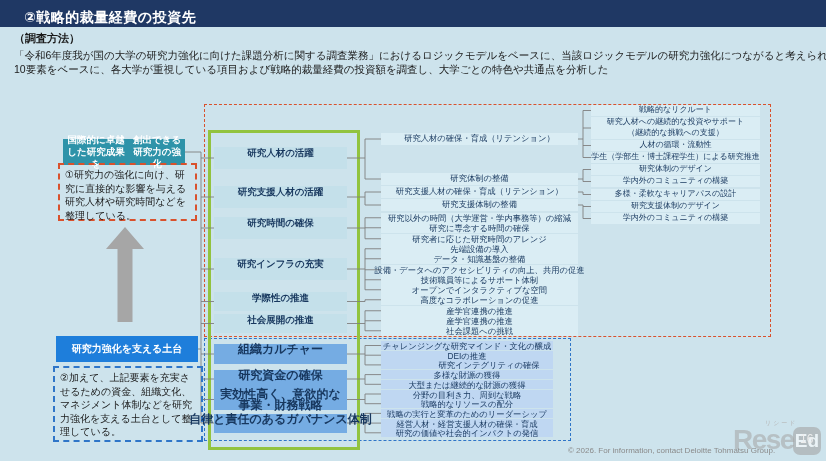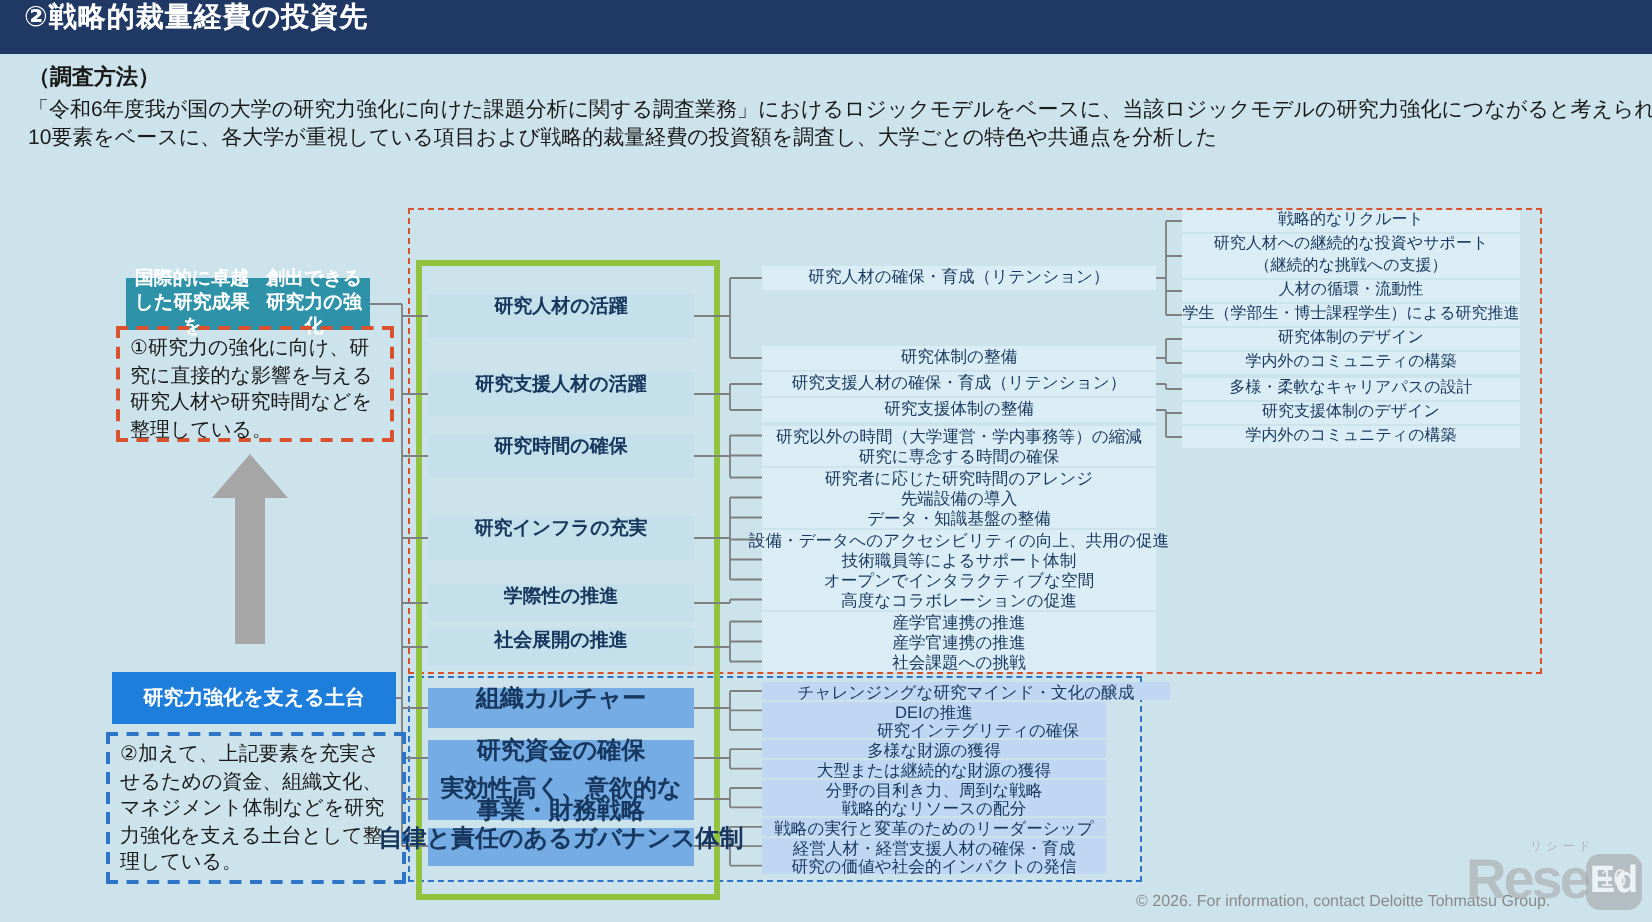--- a/index.html
+++ b/index.html
@@ -5,21 +5,21 @@
   html,body{margin:0;padding:0;}
   .page{
     position:relative; width:826px; height:461px; overflow:hidden;
     background:var(--bg,#CDE3EC);
     font-family:"Liberation Sans","DejaVu Sans",sans-serif;
     color:#1a1a1a;
   }
   .titlebar{
     position:absolute; left:0; top:0; width:826px; height:27px;
     background:var(--navy,#1F3864); color:#fff;
-    display:flex; align-items:flex-start; padding-left:12px; box-sizing:border-box;
+    display:flex; align-items:flex-end; padding-left:24px; box-sizing:border-box;
     font-size:14px; font-weight:bold; letter-spacing:0.5px;
   }
   .method{ position:absolute; left:14px; top:31px; width:806px; }
   .method-heading{ font-size:11px; font-weight:bold; margin-bottom:2px; }
   .method-line{ font-size:10.5px; line-height:14px; white-space:nowrap; }
 
   
   .goal-top{
     position:absolute; left:63px; top:139px; width:122px; height:26px;
     background:var(--teal,#2E93A9); color:#fff; font-weight:bold; font-size:9.5px;
@@ -204,21 +204,21 @@
       </div>
       <div class="dbox c2t" style="left: 381px; top: 316px; width: 197px; height: 9.5px;">
         <div>産学官連携の推進</div>
       </div>
       <div class="dbox c2t" style="left: 381px; top: 326px; width: 197px; height: 9.5px;">
         <div>社会課題への挑戦</div>
       </div>
       <div class="dbox c1b" style="left: 214px; top: 344px; width: 133px; height: 20px;">
         <div>組織カルチャー</div>
       </div>
-      <div class="dbox c2b" style="left: 381px; top: 341px; width: 204px; height: 9px;">
+      <div class="dbox c2b" style="left: 381px; top: 341px; width: 172px; height: 9px;">
         <div>チャレンジングな研究マインド・文化の醸成</div>
       </div>
       <div class="dbox c2b" style="left: 381px; top: 350.7px; width: 172px; height: 9px;">
         <div>DEIの推進</div>
       </div>
       <div class="dbox c2b" style="left: 381px; top: 360.4px; width: 172px; height: 9px; padding-left: 44px;">
         <div>研究インテグリティの確保</div>
       </div>
       <div class="dbox c1b" style="left: 214px; top: 369.5px; width: 133px; height: 19px;">
         <div>研究資金の確保</div>

